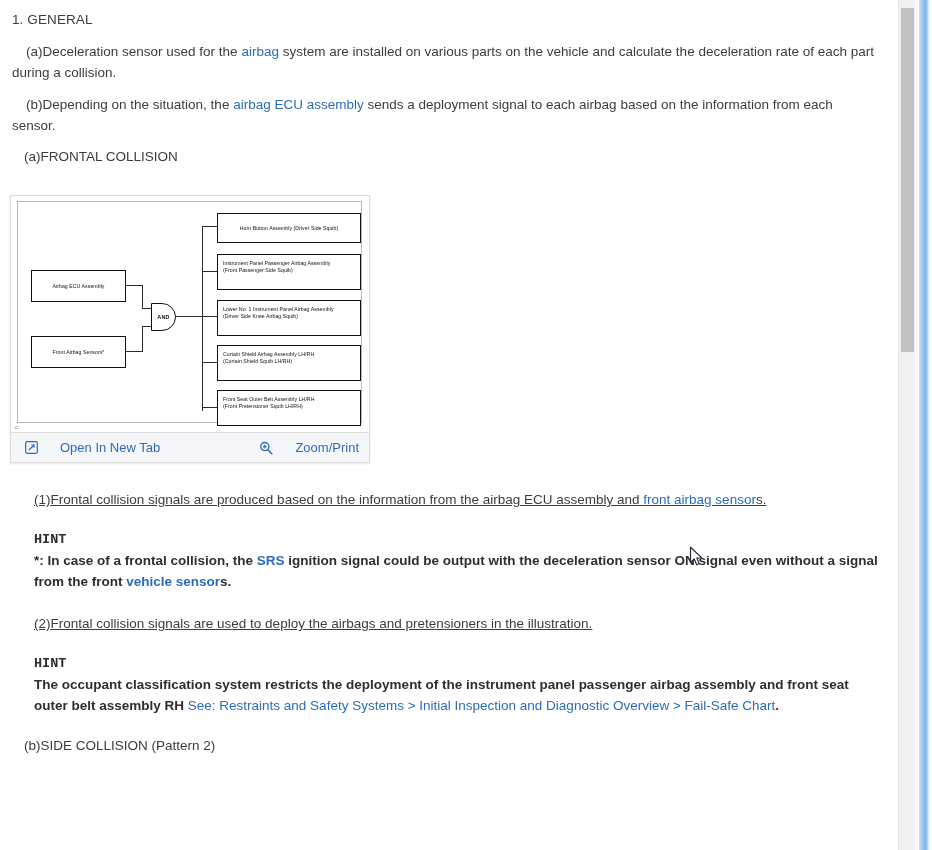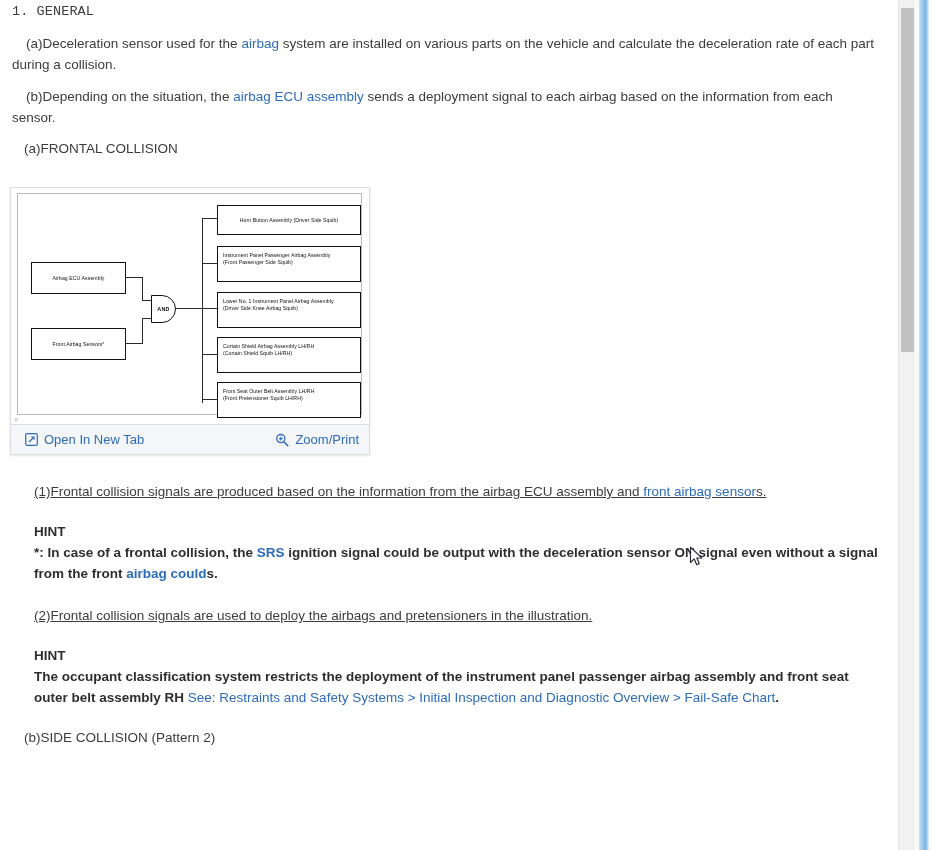--- a/index.html
+++ b/index.html
@@ -26,24 +26,23 @@
   }
   #content {
     padding: 0 18px 0 0;
   }
 
   
   .h-num {
     font-size: 13.5px;
     color: #3c3c3c;
     margin: 0;
-    padding: 2px 0 0 12px;
+    padding: 10px 0 0 12px;
     line-height: 20px;
     letter-spacing: .1px;
-    font-family: Liberation Mono, monospace;
   }
   .para {
     font-size: 13.5px;
     color: #3c3c3c;
     line-height: 21px;
     margin: 0;
     padding: 11px 0 0 12px;
     text-indent: 14px;
   }
   .sub {
@@ -66,21 +65,21 @@
     text-decoration: none;
     cursor: pointer;
   }
   .hint-outer {
     padding: 0 0 0 0;
     font-size: 13.5px;
     line-height: 21px;
     font-weight: bold;
     color: #2e2e2e;
   }
-  .hint-outer .row1 { padding-left: 34px; }
+  .hint-outer .row1 { padding-left: 34px; font-family: Liberation Mono, monospace; }
   .hint-outer .row2 { padding-left: 34px; text-indent: 0; }
 
   
   .figure-card {
     margin: 28px 0 0 10px;
     width: 360px;
     background: #ffffff;
     border: 1px solid #dcdcdc;
     box-shadow: 0 1px 2px rgba(0,0,0,.10);
     box-sizing: border-box;
@@ -153,21 +152,21 @@
     height: 30px;
     display: flex;
     align-items: center;
     justify-content: space-between;
     padding: 0 10px 0 14px;
     box-sizing: border-box;
   }
   .bar-btn {
     display: inline-flex;
     align-items: center;
-    gap: 6px;
+    gap: 22px;
     color: #2c6cb8;
     font-size: 13px;
     cursor: pointer;
     white-space: nowrap;
   }
   .bar-btn svg { display: block; }
 
   
   #inner-scrollbar {
     position: absolute;
@@ -321,21 +320,21 @@
           </span>
           <span>Zoom/Print</span>
         </span>
       </div>
     </div>
 
     <p class="item" style="padding-top:26px"><span>(1)</span><span>Frontal collision signals are produced based on the information from the airbag ECU assembly and </span><span class="lnk">front airbag sensor</span><span>s.</span></p>
 
     <div class="hint-outer" style="padding-top:19px">
       <div class="row1">HINT</div>
-      <div class="row2"><span>*: In case of a frontal collision, the </span><span class="lnk">SRS</span><span> ignition signal could be output with the deceleration sensor ON signal even without a signal from the front </span><span class="lnk">airbag could</span><span>s.</span></div>
+      <div class="row2"><span>*: In case of a frontal collision, the </span><span class="lnk">SRS</span><span> ignition signal could be output with the deceleration sensor ON signal even without a signal from the front </span><span class="lnk">vehicle sensor</span><span>s.</span></div>
     </div>
 
     <p class="item" style="padding-top:21px"><span>(2)</span><span>Frontal collision signals are used to deploy the airbags and pretensioners in the illustration.</span></p>
 
     <div class="hint-outer" style="padding-top:19px">
       <div class="row1">HINT</div>
       <div class="row2"><span>The occupant classification system restricts the deployment of the instrument panel passenger airbag assembly and front seat outer belt assembly RH </span><span class="lnk" style="font-weight:normal">See: Restraints and Safety Systems &gt; Initial Inspection and Diagnostic Overview &gt; Fail-Safe Chart</span><span>.</span></div>
     </div>
 
     <div class="sub" style="padding-top:20px"><span>(b)</span><span>SIDE COLLISION (Pattern 2)</span></div>

